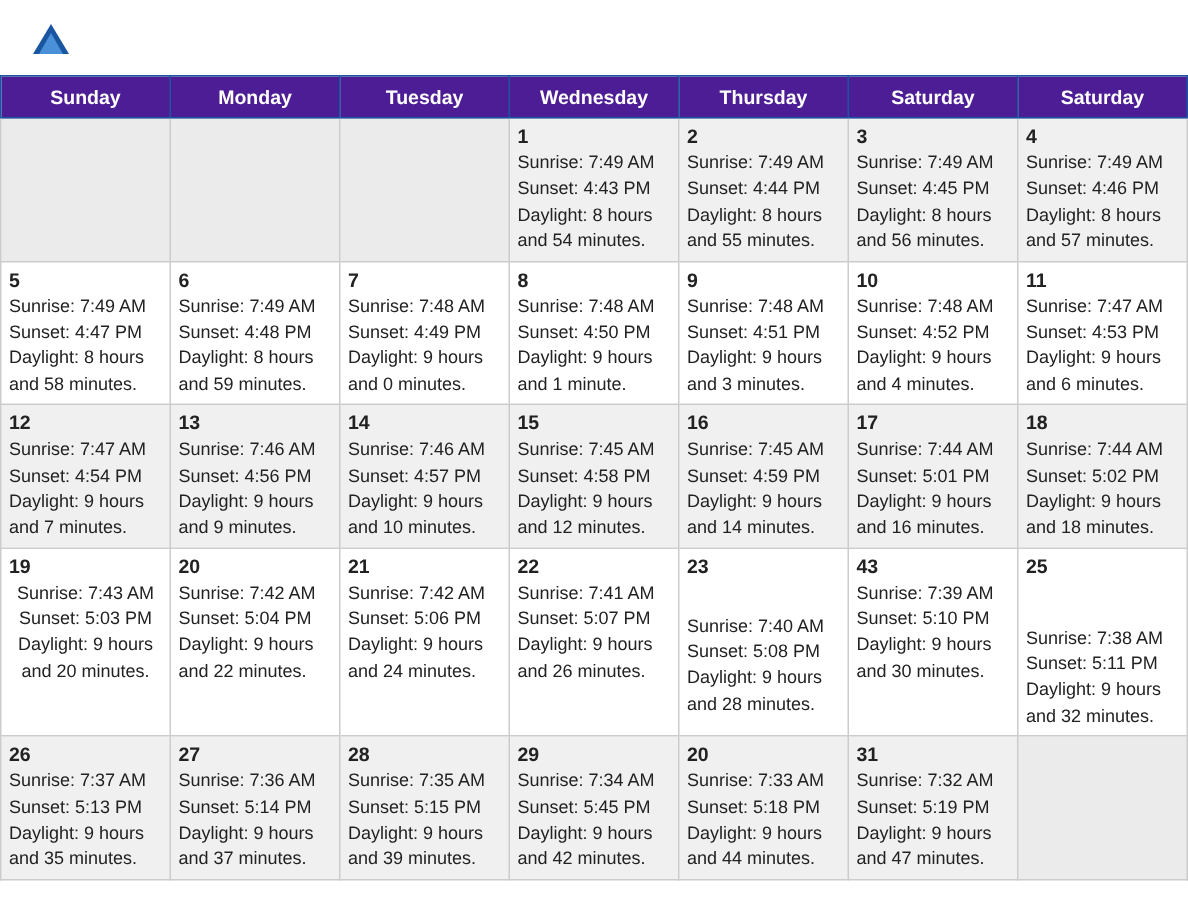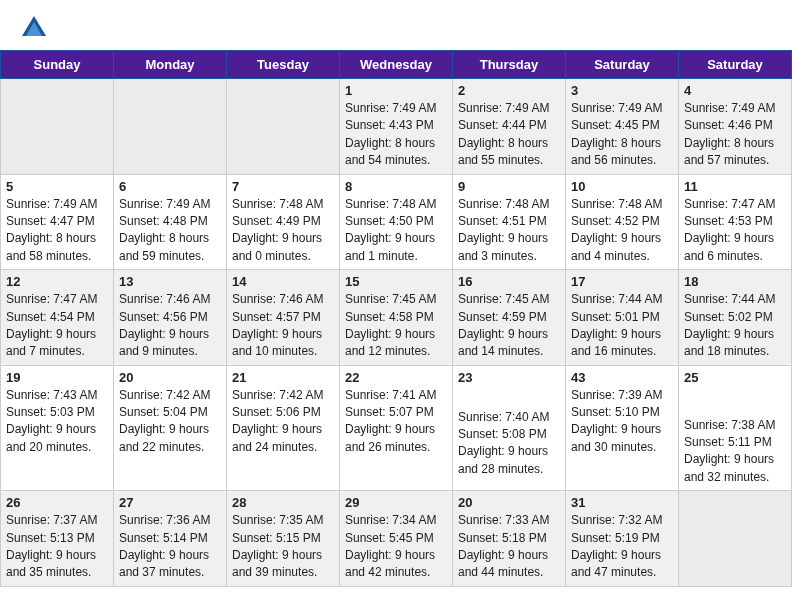--- a/index.html
+++ b/index.html
@@ -259,21 +259,21 @@
           <span class="day-num">18</span>
           <div class="day-info" style="white-space: pre-line;">Sunrise: 7:44 AM
 Sunset: 5:02 PM
 Daylight: 9 hours
 and 18 minutes.</div>
         </td>
       </tr>
       <tr>
         <td>
           <span class="day-num">19</span>
-          <div class="day-info" style="white-space: pre-line;">Sunrise: 7:43 AM
+          <div class="day-info" style="white-space: pre-line; text-align: center;">Sunrise: 7:43 AM
 Sunset: 5:03 PM
 Daylight: 9 hours
 and 20 minutes.</div>
         </td>
         <td>
           <span class="day-num">20</span>
           <div class="day-info" style="white-space: pre-line;">Sunrise: 7:42 AM
 Sunset: 5:04 PM
 Daylight: 9 hours
 and 22 minutes.</div>

